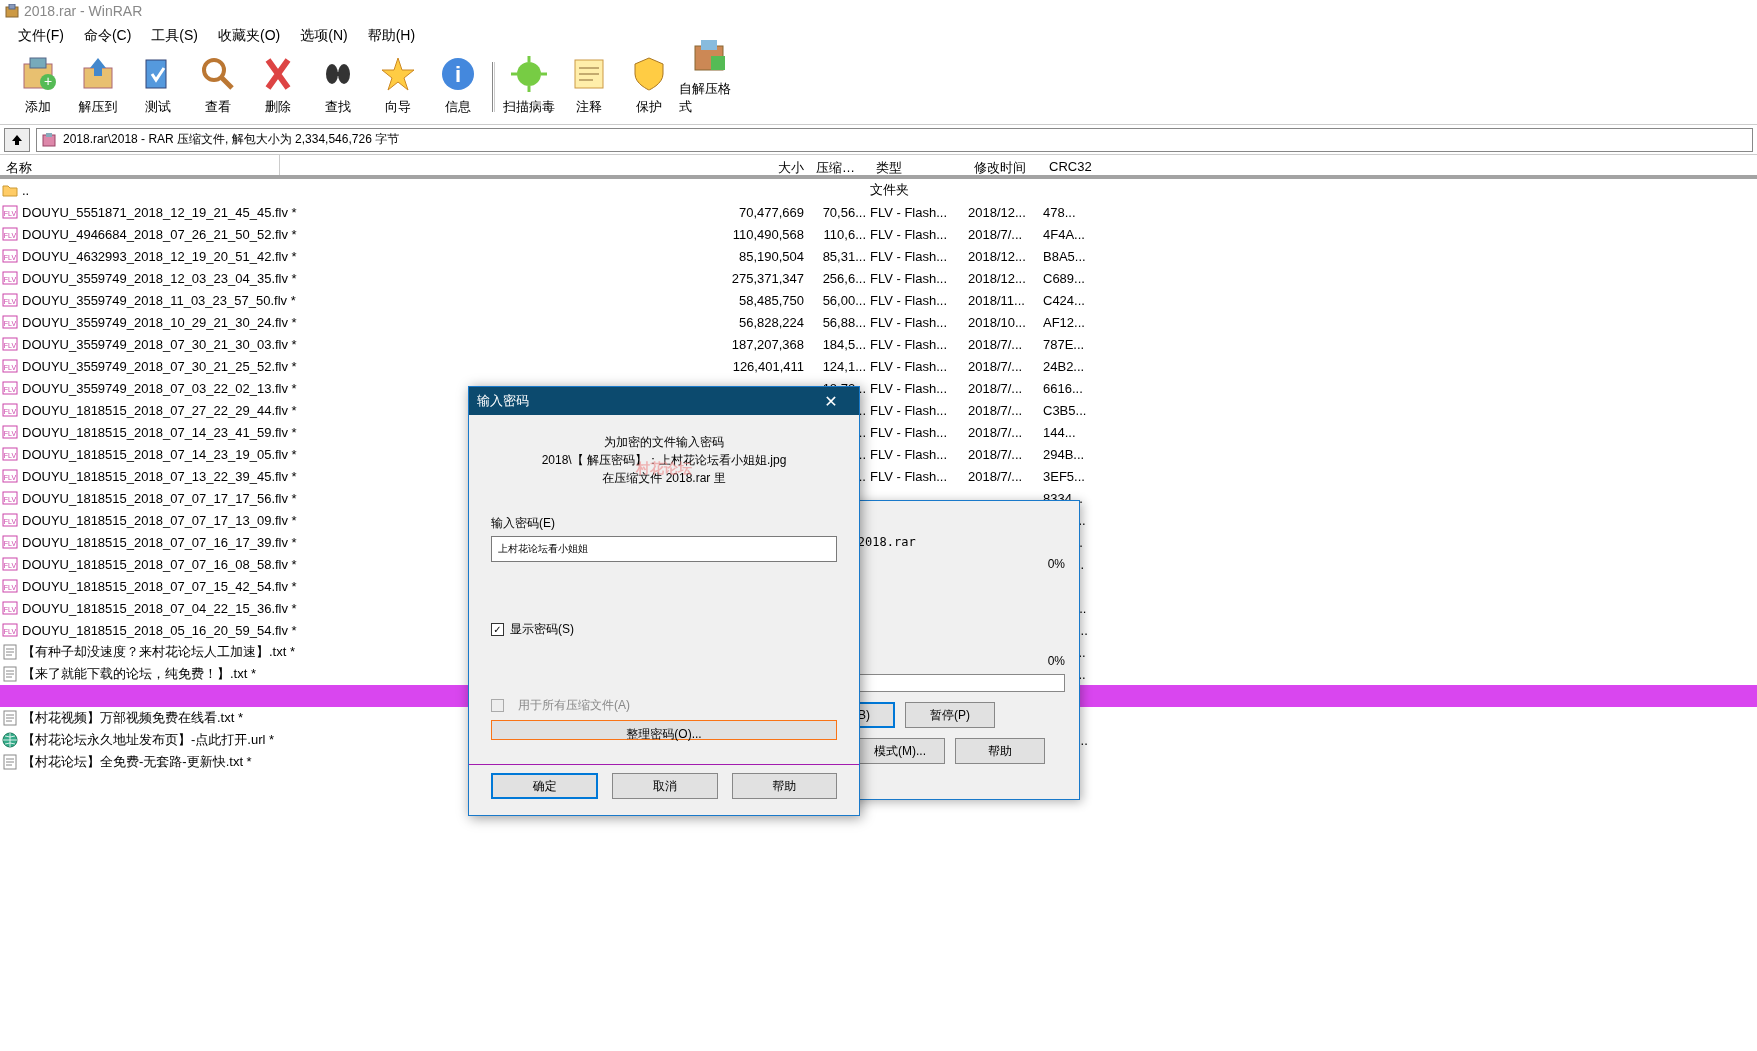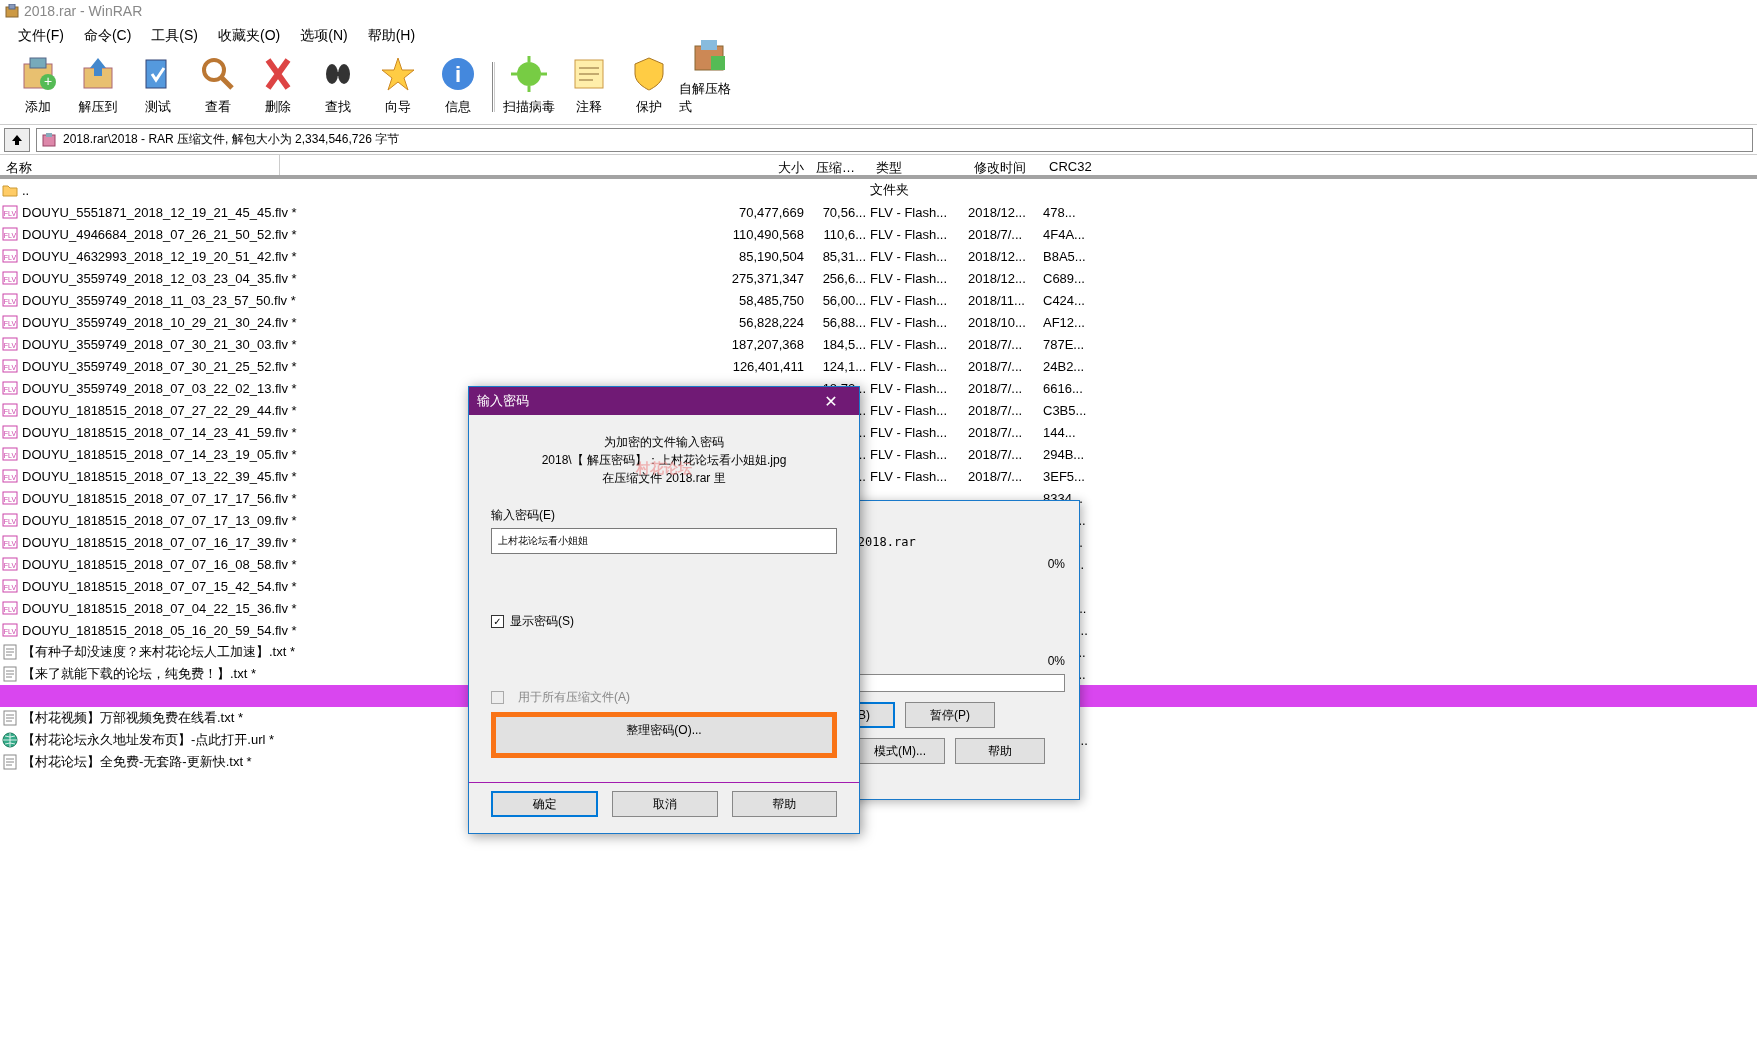--- a/index.html
+++ b/index.html
@@ -45,30 +45,30 @@
 
 .extract-dialog { position: absolute; left: 720px; top: 500px; width: 360px; height: 300px; background: #f0f0f0; border: 1px solid #1979ca; box-shadow: 2px 2px 10px rgba(0,0,0,0.3); }
 .extract-body { padding: 14px; font-size: 12px; }
 .progress-bar { height: 18px; border: 1px solid #888; background: #fff; margin: 6px 0; position: relative; }
 .ext-btnrow { display: flex; gap: 10px; margin-top: 10px; justify-content: center;}
 .dlg-btn { height: 26px; border: 1px solid #888; background: #e1e1e1; font-size: 12px; min-width: 90px; text-align:center; line-height:24px; cursor:default;}
 .dlg-btn.focus { border: 2px solid #0078d7; line-height:22px; }
 
 
 .pwd-dialog { position: absolute; left: 468px; top: 386px; width: 392px; background: #f0f0f0; border: 1px solid #1979ca; box-shadow: 2px 2px 12px rgba(0,0,0,0.4); }
-.dlg-title { height: 28px; background: #701a75; color: #fff; display: flex; align-items: center; padding: 0 8px; font-size: 13px; }
+.dlg-title { height: 28px; background: #0c4a6e; color: #fff; display: flex; align-items: center; padding: 0 8px; font-size: 13px; }
 .dlg-title .close { margin-left: auto; width: 40px; text-align: center; font-size: 16px; }
 .pwd-body { padding: 18px 22px 14px 22px; font-size: 12px; }
-.pwd-body .center-txt { text-align: center; line-height: 18px; margin-bottom: 20px; }
+.pwd-body .center-txt { text-align: center; line-height: 18px; margin-bottom: 28px; }
 .water { position:absolute; top:45px; left:0; right:0; text-align:center; color:#e88; font-size:14px; font-weight:bold; opacity:0.6; pointer-events:none;}
 .pwd-label { margin: 10px 0 4px 0; }
 .pwd-input { width: 100%; height: 26px; border: 1px solid #7a7a7a; padding: 0 6px; font-size: 10px; }
 .chk-row { margin: 59px 0 6px 0; display: flex; align-items: center; gap: 6px; }
 .chk-row.disabled { color: #888; gap: 14px; }
-.org-btn { width: 100%; height: 46px; border: 5px solid #f97316; background: #e1e1e1; margin: 4px 0 10px 0; text-align:center; line-height:26px;}
+.org-btn { width: 100%; height: 20px; border: 1px solid #f97316; background: #e1e1e1; margin: 4px 0 10px 0; text-align:center; line-height:26px;}
 .pwd-btnrow { display: flex; gap: 14px; padding: 8px 22px 16px 22px; border-top: 1px solid #a21caf; }
 .pwd-btnrow .dlg-btn { flex: 1; }
 
 .chkbox { width:13px; height:13px; border:1px solid #333; display:inline-flex; align-items:center; justify-content:center; font-size:10px; background:#fff;}
 .chkbox.checked::after { content:"✓"; color:#000; }
 .chkbox.disabled{ border-color:#aaa; background:#eee;}
 </style>
 </head>
 <body>
 

